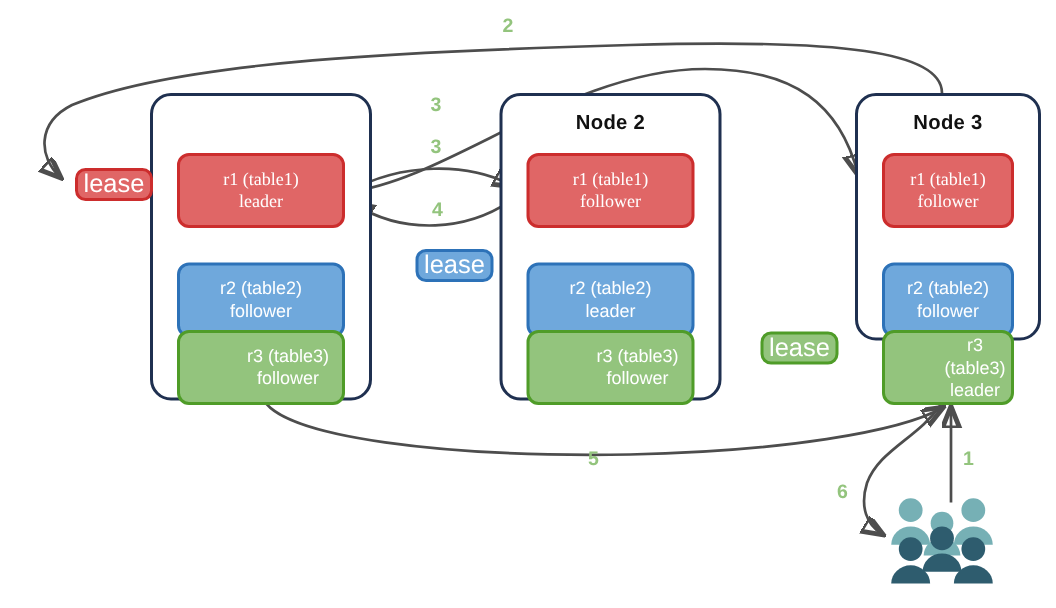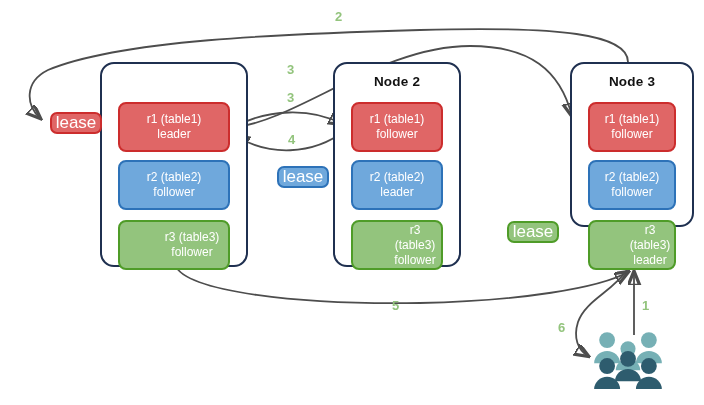--- a/index.html
+++ b/index.html
@@ -50,26 +50,26 @@
     display: flex;
     flex-direction: column;
     align-items: center;
     justify-content: center;
     color: #ffffff;
     font-size: 12px;
     line-height: 15px;
     text-align: center;
   }
   .range .l1, .range .l2 { display: block; pointer-events: none; }
-  .r-red   { background: #e06666; border-color: #cc2d2d; }
+  .r-red   { background: #e06666; border-color: #cc2d2d; font-family: Liberation Serif, serif; }
   .r-blue  { background: #6fa8dc; border-color: #2d72b8; }
   .r-green { background: #93c47d; border-color: #4f9c28; }
 
   .range.pos1 { top: 38px; }
-  .range.pos2 { top: 96px; }
+  .range.pos2 { top: 111px; }
   .range.pos3 { top: 156px; padding-left: 36px; }
 
   
   .lease {
     position: absolute;
     box-sizing: border-box;
     border-radius: 7px;
     border-width: 2px;
     border-style: solid;
     color: #ffffff;
@@ -145,21 +145,21 @@
     <div class="range r-blue pos2">
       <span class="l1">r2 (table2)</span>
       <span class="l2">follower</span>
     </div>
     <div class="range r-green pos3">
       <span class="l1">r3 (table3)</span>
       <span class="l2">follower</span>
     </div>
   </div>
 
-  <div class="node" id="node-2" style="left:333px; top:62px; width:128px; height:205px;">
+  <div class="node" id="node-2" style="left:333px; top:62px; width:148px; height:205px;">
     <div class="node-title">Node 2</div>
     <div class="range r-red pos1">
       <span class="l1">r1 (table1)</span>
       <span class="l2">follower</span>
     </div>
     <div class="range r-blue pos2">
       <span class="l1">r2 (table2)</span>
       <span class="l2">leader</span>
     </div>
     <div class="range r-green pos3">

